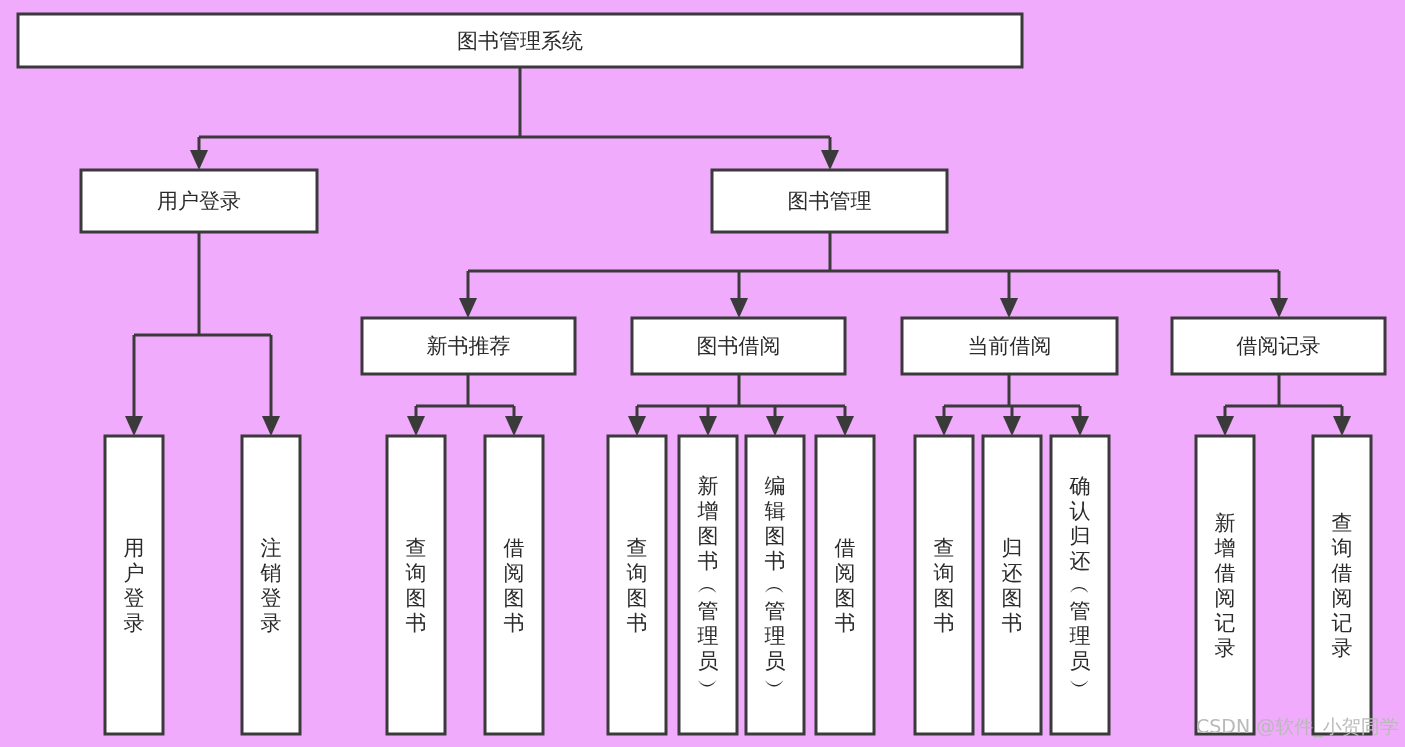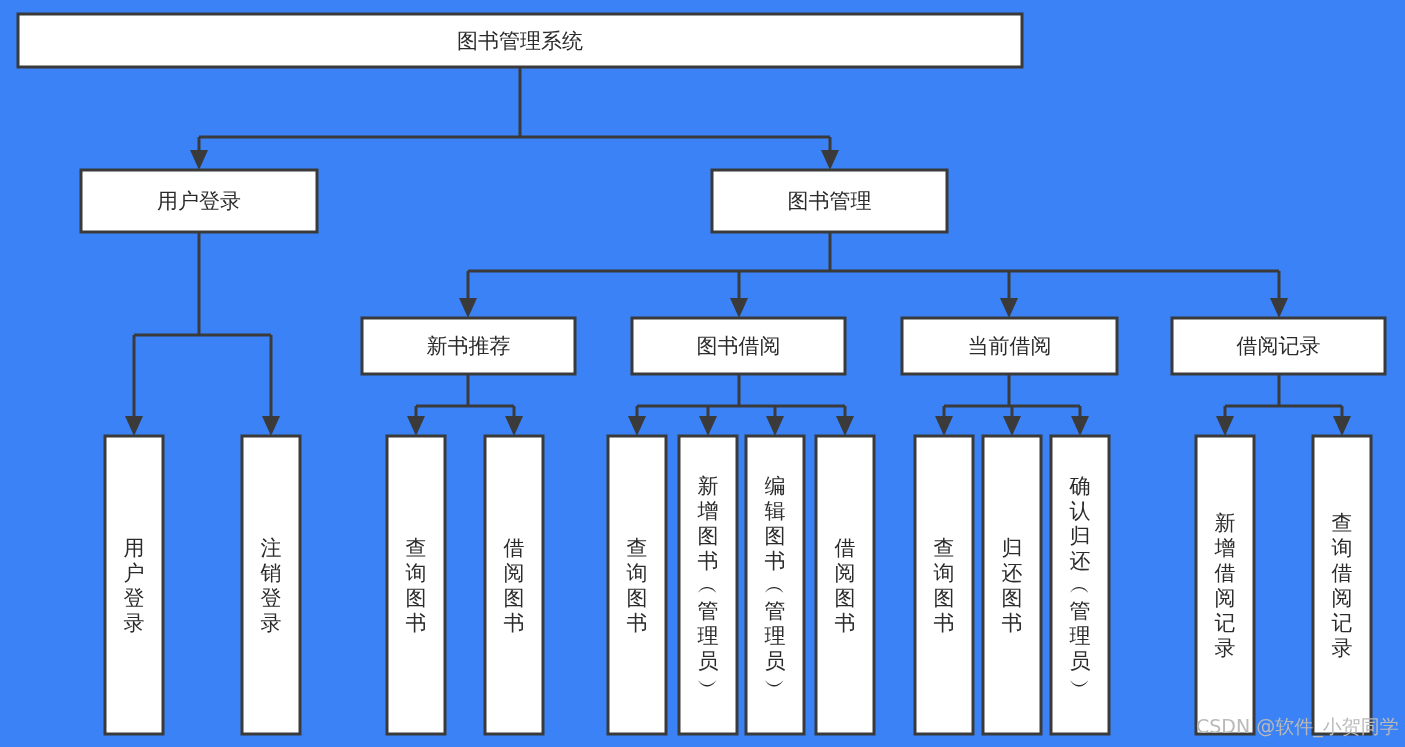--- a/index.html
+++ b/index.html
@@ -11,21 +11,21 @@
   body {
     width: 1405px;
     height: 747px;
     overflow: hidden;
     font-family: "DejaVu Sans", "Liberation Sans", sans-serif;
   }
   #diagram-root {
     position: relative;
     width: 1405px;
     height: 747px;
-    background: #3b82f6;
+    background: #f0abfc;
   }
   svg.diagram-canvas {
     position: absolute;
     left: 0;
     top: 0;
     width: 1405px;
     height: 747px;
     display: block;
   }
   .node-rect {

